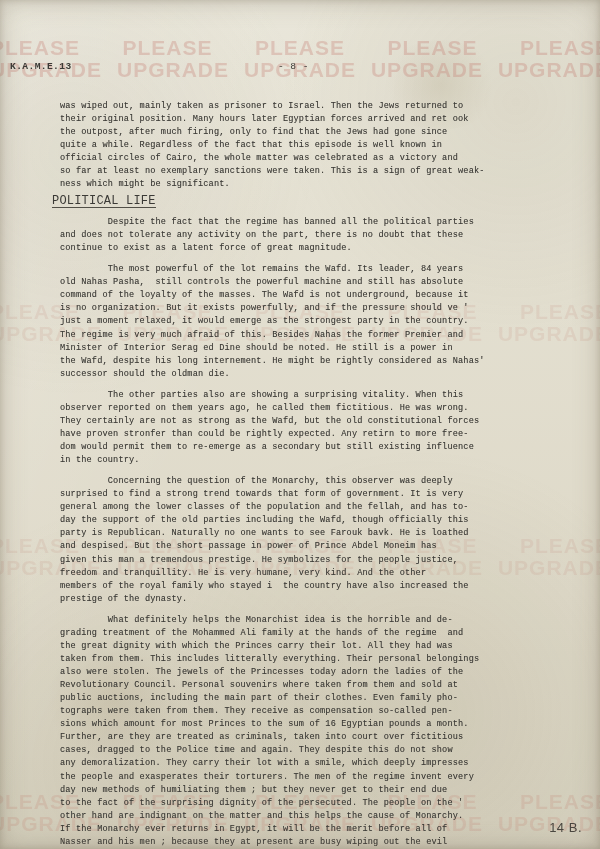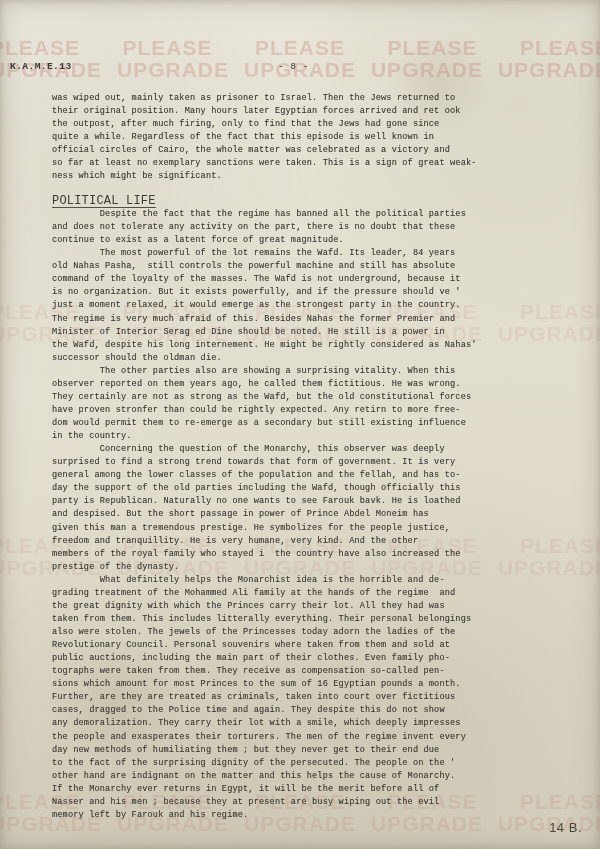--- a/index.html
+++ b/index.html
@@ -105,21 +105,21 @@
     position: absolute;
     left: 52px;
     width: 520px;
   }
   .para {
     white-space: pre-wrap;
     color: #3b3a36;
     font-size: 8.6px;
     line-height: 13.06px;
     letter-spacing: 0.15px;
-    margin: 0;
+    margin: 8px;
     text-shadow: 0 0 0.5px rgba(60,58,52,0.4);
   }
   .para + .para { margin-top: 0px; }
   .b1 { top: 92px; }
   .b2 { top: 208px; }
   .corner-note {
     position: absolute;
     right: 18px;
     bottom: 14px;
     font-family: Liberation Sans, sans-serif;

